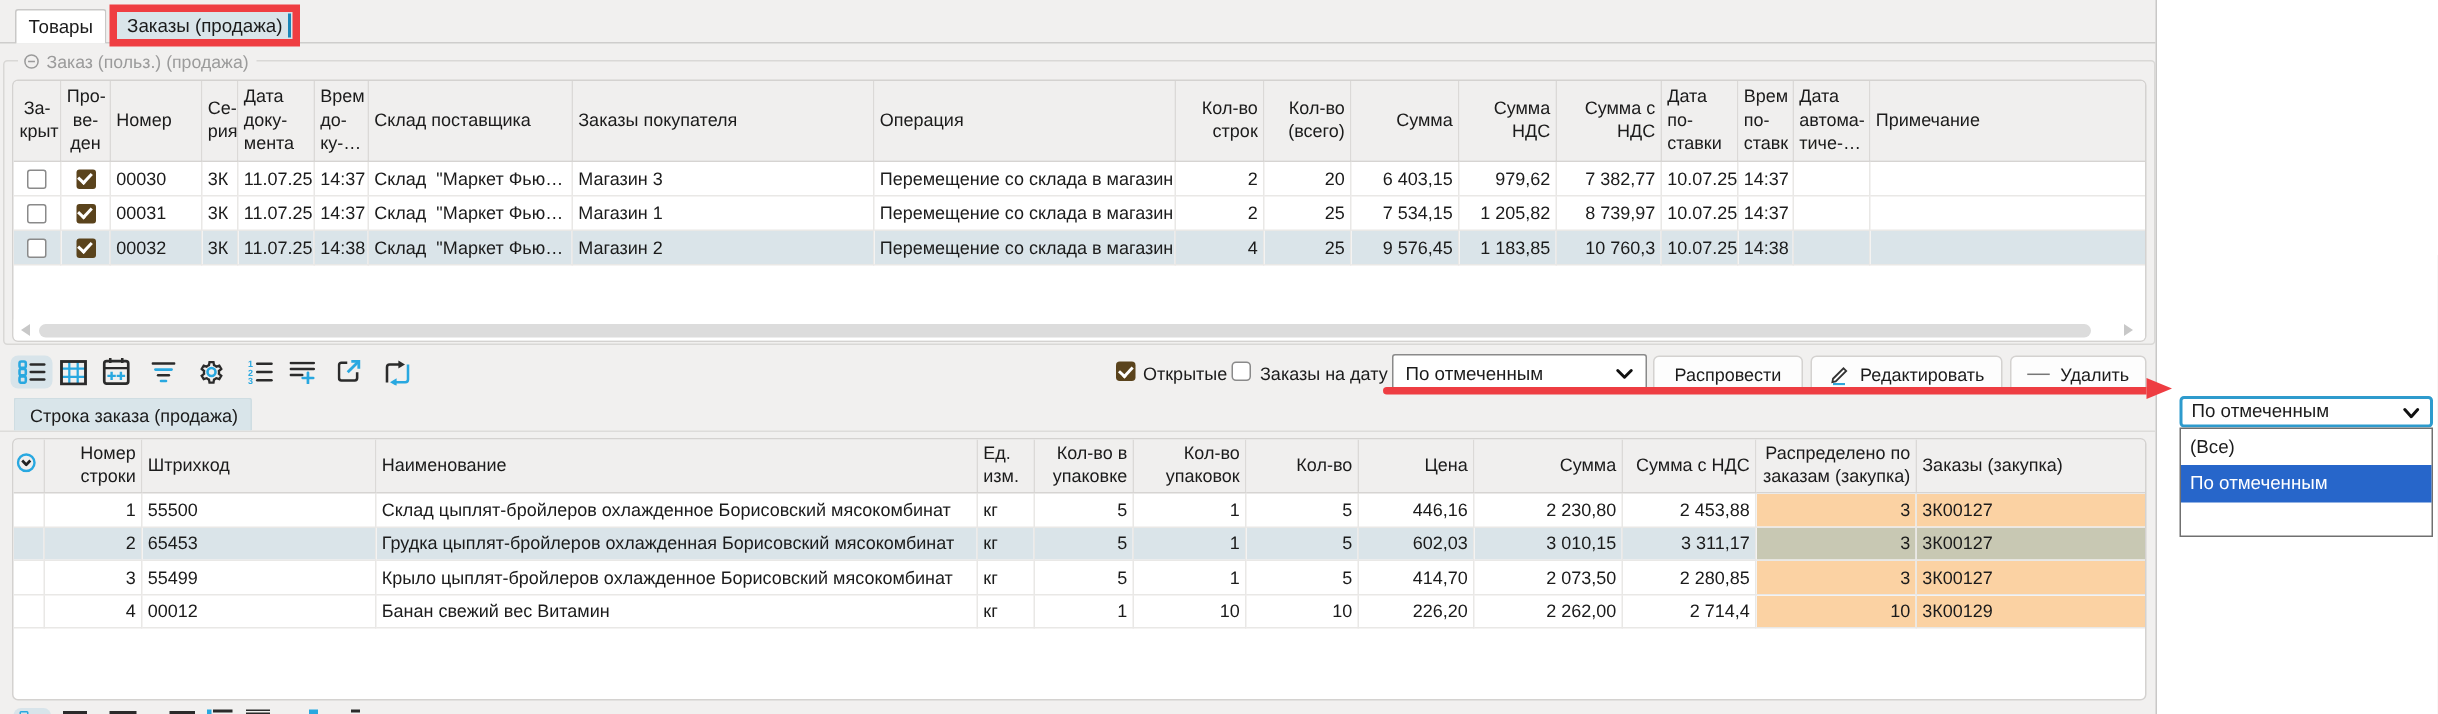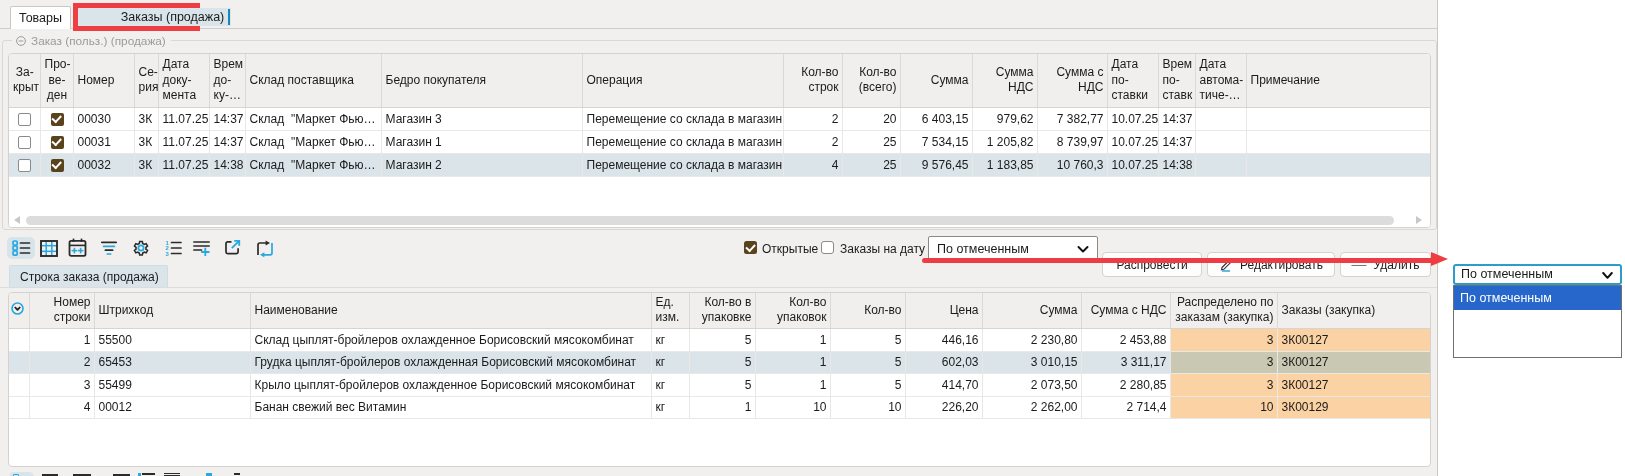--- a/index.html
+++ b/index.html
@@ -3,21 +3,21 @@
 <meta charset="utf-8">
 <style>
 html,body{margin:0;padding:0;}
 body{width:1625px;height:476px;background:#fff;font-family:"Liberation Sans",sans-serif;color:#1b1b1b;overflow:hidden;position:relative;}
 .abs{position:absolute;}
 #app{position:absolute;left:0;top:0;width:1437px;height:476px;background:#f1f0ef;border-right:1px solid #c9c8c7;}
 
 #tabTovary{position:absolute;left:10px;top:6px;width:61px;height:23px;background:#fff;border:1px solid #c9c8c7;border-bottom:none;border-radius:2px 2px 0 0;box-sizing:border-box;font-size:12.5px;display:flex;align-items:center;justify-content:center;}
 #tabstripline{position:absolute;left:0;top:28px;width:1437px;height:1px;background:#cecdcc;}
 #redtab{position:absolute;left:73px;top:3px;width:127px;height:28px;background:#ef3e42;box-sizing:border-box;z-index:5;}
-#redtabinner{position:absolute;left:5px;top:5px;width:117px;height:18px;background:#d9e5ea;font-size:12.5px;display:flex;align-items:center;justify-content:center;padding-left:36px;}
+#redtabinner{position:absolute;left:5px;top:5px;width:117px;height:18px;background:#d9e5ea;font-size:12.5px;display:flex;align-items:center;justify-content:center;}
 #cursorline{position:absolute;right:1px;top:1px;width:2px;height:16px;background:#1a87b9;}
 
 #gb1{position:absolute;left:2px;top:40px;width:1435px;height:190px;border:1px solid #d9d8d6;border-radius:3px;box-sizing:border-box;}
 #gb1label{position:absolute;left:9px;top:-7px;background:#f1f0ef;color:#9b9b9b;font-size:11.8px;padding:0 5px 0 4px;display:flex;align-items:center;gap:5px;}
 
 table{border-collapse:collapse;table-layout:fixed;font-size:12px;}
 td,th{padding:0 3px 0 4px;overflow:hidden;white-space:nowrap;font-weight:normal;box-sizing:border-box;text-align:left;}
 .t1wrap{position:absolute;left:8px;top:53px;width:1423px;height:175px;background:#fff;border:1px solid #d4d2d0;border-radius:4px;box-sizing:border-box;overflow:hidden;}
 .t2wrap{position:absolute;left:8px;top:292px;width:1423px;height:175px;background:#fff;border:1px solid #d4d2d0;border-radius:4px;box-sizing:border-box;overflow:hidden;}
 thead th{background:#f0efee;border-right:1px solid #dbd9d7;border-bottom:1px solid #d6d4d2;vertical-align:middle;line-height:1.28;}
@@ -29,21 +29,21 @@
 tr.sel td.org{background:#c8c8b3;}
 
 #hscroll{position:absolute;left:0;bottom:0;height:14px;right:0;background:#fff;}
 #hthumb{position:absolute;left:17px;right:36px;top:3px;height:9px;background:#dcdcdc;border-radius:4.5px;}
 .sbarrowL{position:absolute;left:5px;top:3px;width:0;height:0;border-right:6px solid #c8c8c8;border-top:4.5px solid transparent;border-bottom:4.5px solid transparent;}
 .sbarrowR{position:absolute;right:8px;top:3px;width:0;height:0;border-left:6px solid #c8c8c8;border-top:4.5px solid transparent;border-bottom:4.5px solid transparent;}
 
 #toolbar{position:absolute;left:0;top:234px;width:1208px;height:30px;}
 .cklabel{font-size:12px;white-space:nowrap;}
 #ddl{position:absolute;left:928px;top:2px;width:170px;height:26px;background:#fff;border:1px solid #8a8a8a;border-radius:2px;box-sizing:border-box;font-size:12.5px;display:flex;align-items:center;padding-left:8px;}
-.btn{position:absolute;top:3px;height:25px;background:#fdfdfd;border:1px solid #d4d2d0;border-radius:4px;box-sizing:border-box;font-size:12px;display:flex;align-items:center;justify-content:center;gap:7px;margin-top:15px;}
+.btn{position:absolute;top:3px;height:25px;background:#fdfdfd;border:1px solid #d4d2d0;border-radius:4px;box-sizing:border-box;font-size:12px;display:flex;align-items:center;justify-content:center;gap:7px;}
 
 #tab2{position:absolute;left:9px;top:265px;width:159px;height:22px;background:#d9e5ea;border:1px solid #cfdde2;border-bottom:none;border-radius:2px 2px 0 0;box-sizing:border-box;font-size:12px;display:flex;align-items:center;padding-left:10px;white-space:nowrap;}
 #tab2line{position:absolute;left:0;top:287px;width:1437px;height:1px;background:#dddcda;}
 
 #rdd{position:absolute;left:1453px;top:264px;width:169px;height:20.5px;background:#fff;border:2px solid #2e9bcd;border-radius:3px;box-sizing:border-box;font-size:12.5px;display:flex;align-items:center;padding-left:6px;}
 #rlist{position:absolute;left:1453px;top:285px;width:169px;height:73px;background:#fff;border:1px solid #707070;box-sizing:border-box;font-size:12.5px;z-index:20;}
 #rlist .it{height:24.3px;display:flex;align-items:center;padding-left:6px;white-space:nowrap;}
 #rlist .it.sel2{background:#2766ca;color:#fff;}
 
 .cbw,.cbb{display:inline-block;width:13px;height:13px;box-sizing:border-box;vertical-align:middle;border-radius:2px;}
@@ -98,21 +98,21 @@
     </colgroup>
     <thead>
       <tr style="height:53px;">
         <th class="c">За-<br>крыт</th>
         <th class="c">Про-<br>ве-<br>ден</th>
         <th>Номер</th>
         <th>Се-<br>рия</th>
         <th>Дата<br>доку-<br>мента</th>
         <th>Врем<br>до-<br>ку-…</th>
         <th>Склад поставщика</th>
-        <th>Бедро покупателя</th>
+        <th>Заказы покупателя</th>
         <th>Операция</th>
         <th class="r">Кол-во<br>строк</th>
         <th class="r">Кол-во<br>(всего)</th>
         <th class="r">Сумма</th>
         <th class="r">Сумма<br>НДС</th>
         <th class="r">Сумма с<br>НДС</th>
         <th>Дата<br>по-<br>ставки</th>
         <th>Врем<br>по-<br>ставк</th>
         <th>Дата<br>автома-<br>тиче-…</th>
         <th>Примечание</th>
@@ -415,14 +415,15 @@
   </div>
 </div>
 
 <div id="arrowshaft"></div>
 <div id="arrowhead"></div>
 
 <div id="rdd">По отмеченным<svg style="position:absolute;right:7px;top:4.5px;" width="11" height="9" viewBox="0 0 11 9">
       <path d="M1.2 2 L5.5 6.8 L9.8 2" fill="none" stroke="#111" stroke-width="2" stroke-linecap="round" stroke-linejoin="round"></path>
     </svg></div>
 <div id="rlist">
+  <div class="it">(Все)</div>
   <div class="it sel2">По отмеченным</div>
 </div>
 
 </body></html>

